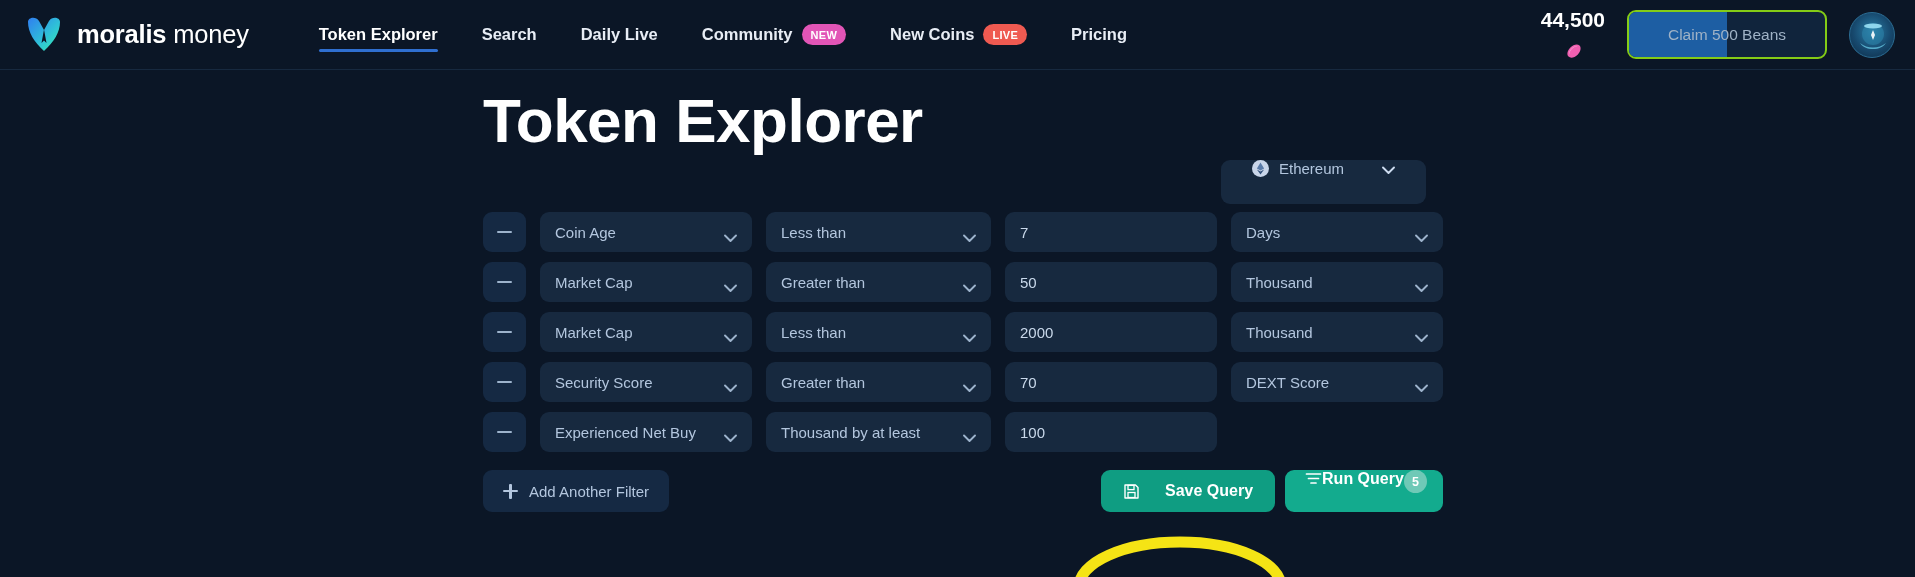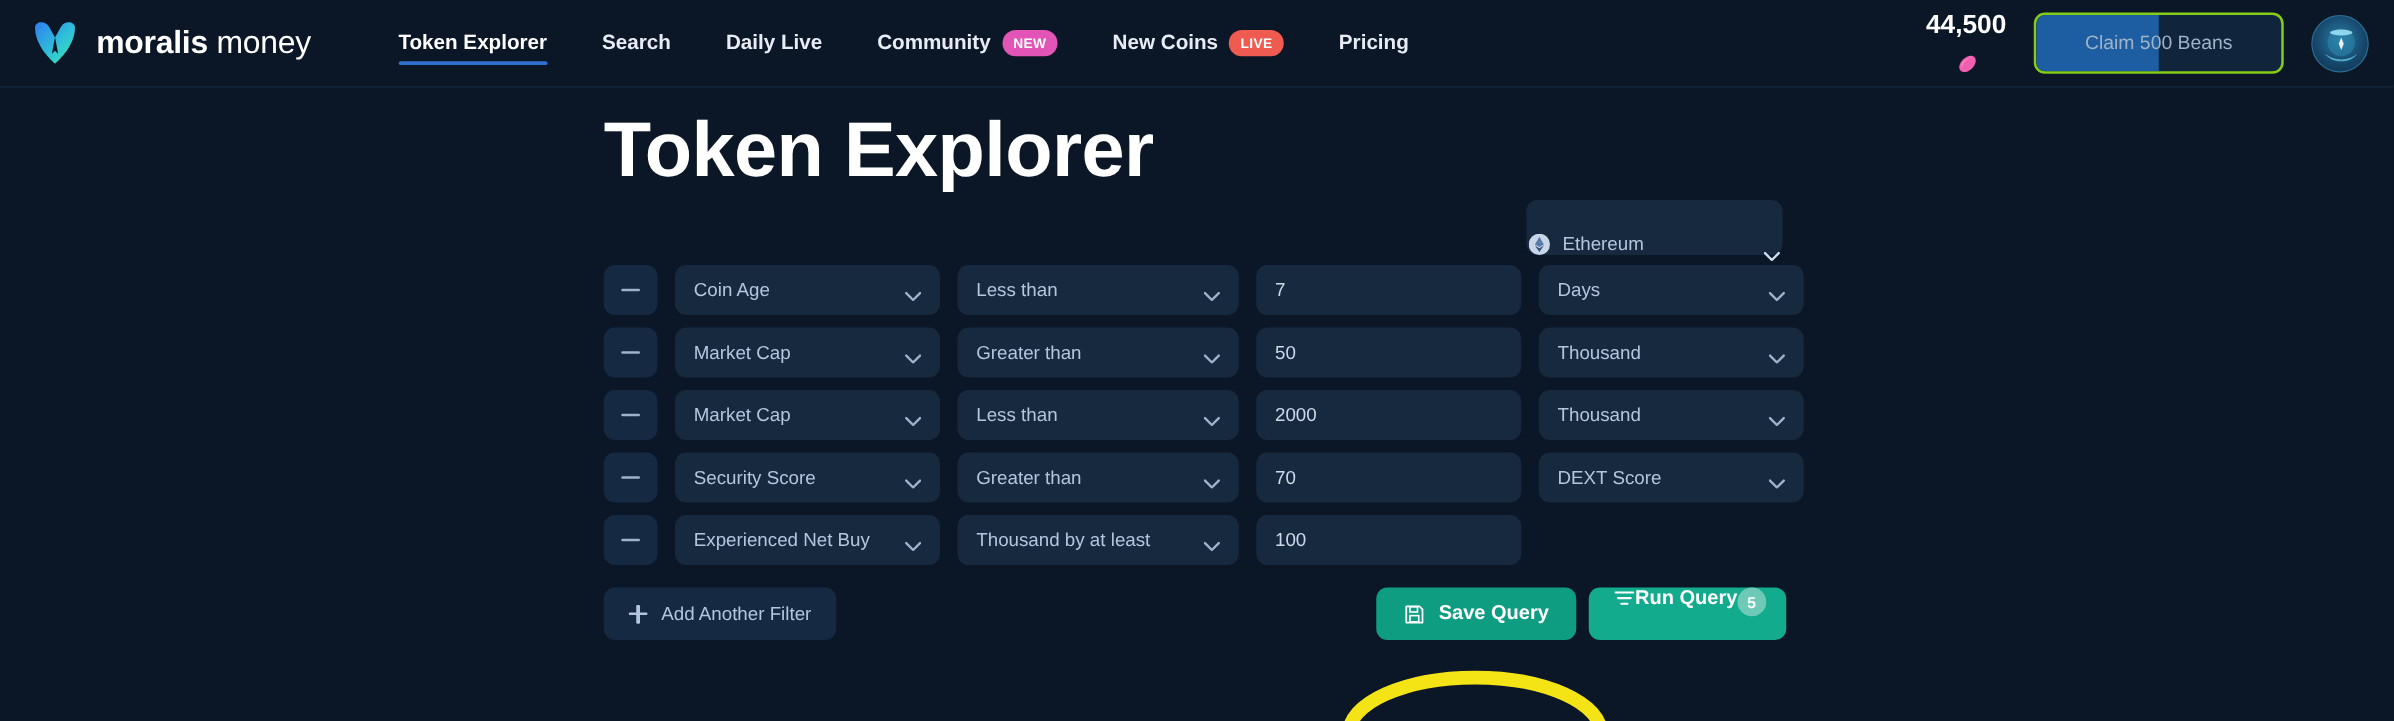--- a/index.html
+++ b/index.html
@@ -112,22 +112,22 @@
     font-weight: bold;
     letter-spacing: -0.5px;
     line-height: 1;
   }
   .chain-select {
     position: absolute;
     left: 1221px; top: 90px;
     width: 205px; height: 44px;
     background: #17293f;
     border-radius: 9px;
-    display: flex; align-items: flex-end;
-    padding: 0 2px;
+    display: flex; align-items: flex-start;
+    padding: 0 31px;
     cursor: pointer;
   }
   .chain-icon { width: 17px; height: 17px; margin-right: 10px; display: block; flex: 0 0 auto; }
   .chain-label { color: #b3c6de; font-size: 15px; flex: 1; }
   .caret { width: 13px; height: 8px; display: block; flex: 0 0 auto; }
 
   
   .filters { position: relative; margin-top: 38px; padding-left: 483px; }
   .filter-row {
     display: flex; align-items: center; gap: 14px;
@@ -191,21 +191,21 @@
 
   .right-actions {
     position: absolute;
     left: 618px;
     display: flex; align-items: center; gap: 10px;
   }
   .btn-save {
     height: 42px; padding: 0 22px;
     background: #0f9d82;
     border-radius: 9px;
-    display: inline-flex; align-items: center; gap: 11px;
+    display: inline-flex; align-items: center; gap: 25px;
     color: #ffffff; font-size: 16px; font-weight: bold;
     cursor: pointer; white-space: nowrap;
     position: relative; z-index: 3;
   }
   .btn-run {
     height: 42px; padding: 0 16px 0 20px;
     background: #13ab8e;
     border-radius: 9px;
     display: inline-flex; align-items: flex-start; 
     color: #ffffff; font-size: 16px; font-weight: bold;

